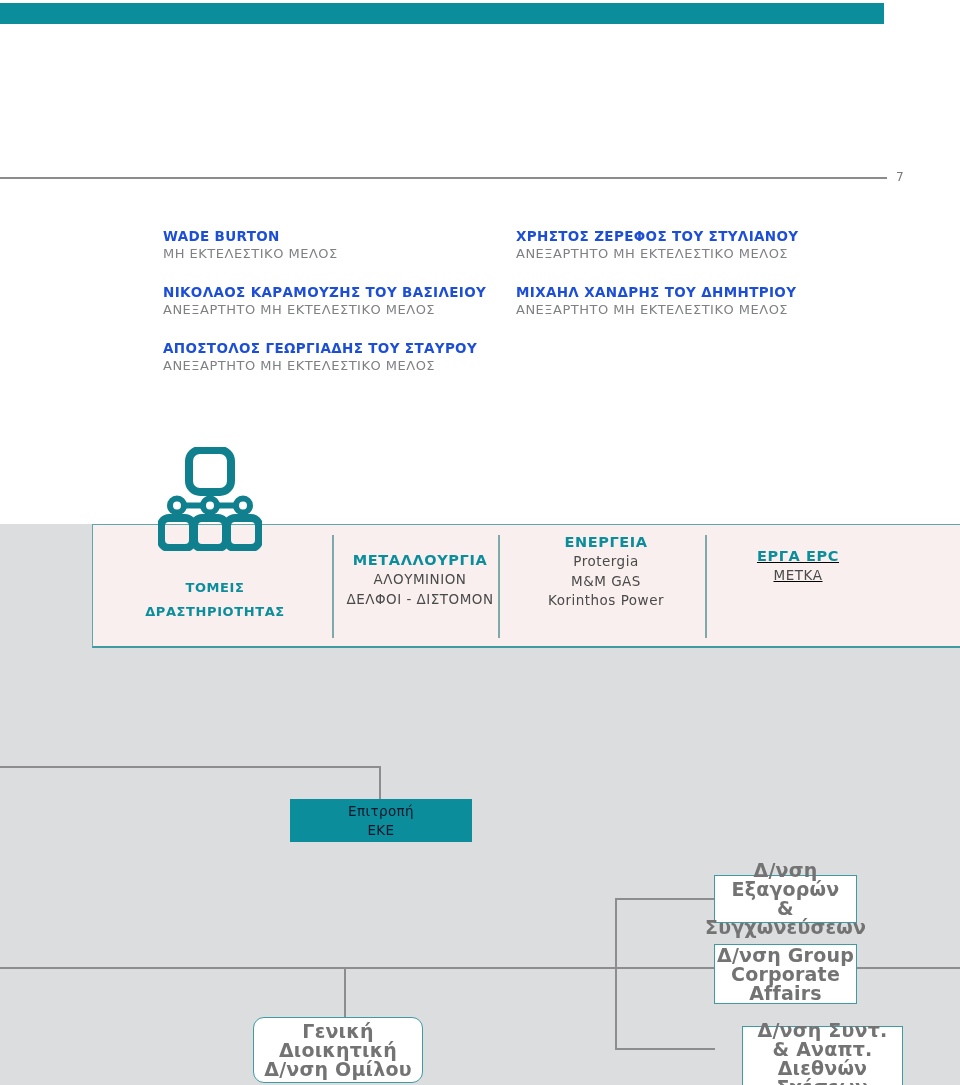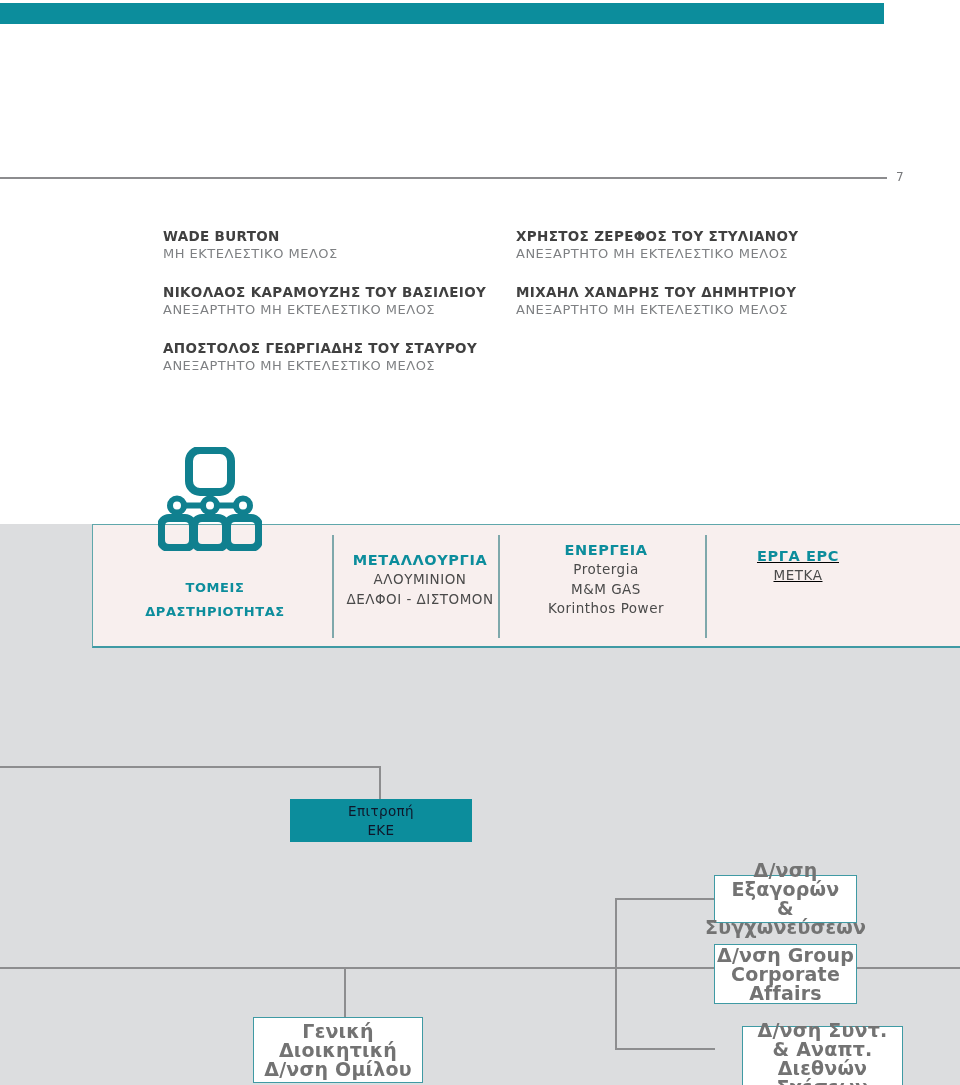--- a/index.html
+++ b/index.html
@@ -57,21 +57,21 @@
   }
   #board-col-left  { left: 163px; width: 350px; }
   #board-col-right { left: 516px; width: 400px; }
 
   .member {
     margin-bottom: 21px;
   }
   .member-name {
     font-size: 13.5px;
     font-weight: bold;
-    color: #404040;
+    color: #1d4ed8;
     letter-spacing: 0.35px;
     line-height: 17px;
     white-space: nowrap;
   }
   .member-role {
     font-size: 13px;
     font-weight: normal;
     color: #7e8083;
     letter-spacing: 0.5px;
     line-height: 18px;
@@ -236,21 +236,21 @@
   <div class="sector-divider" style="left:239px;"></div>
   <div class="sector-divider" style="left:405px;"></div>
   <div class="sector-divider" style="left:612px;"></div>
 
   <div class="sector" style="left:248px; width:158px; padding-top:26px;">
     <div class="sector-title">ΜΕΤΑΛΛΟΥΡΓΙΑ</div>
     <div class="sector-line">ΑΛΟΥΜΙΝΙΟΝ</div>
     <div class="sector-line">ΔΕΛΦΟΙ - ΔΙΣΤΟΜΟΝ</div>
   </div>
 
-  <div class="sector" style="left:413px; width:200px; padding-top:16px;">
+  <div class="sector" style="left:413px; width:200px; padding-top:8px;">
     <div class="sector-title">ΕΝΕΡΓΕΙΑ</div>
     <div class="sector-line">Protergia</div>
     <div class="sector-line">M&amp;M GAS</div>
     <div class="sector-line">Korinthos Power</div>
   </div>
 
   <div class="sector" style="left:620px; width:170px; padding-top:22px;text-decoration:underline;">
     <div class="sector-title">ΕΡΓΑ EPC</div>
     <div class="sector-line">ΜΕΤΚΑ</div>
   </div>
@@ -317,18 +317,18 @@
 </div>
 
 <div class="org-box org-box-outline" style="left:714px; top:1026px; width:161px; height:66px;margin-left:28px;">
   <div>
     <div>Δ/νση Συντ.</div>
     <div>&amp; Αναπτ. Διεθνών</div>
     <div>Σχέσεων</div>
   </div>
 </div>
 
-<div class="org-box org-box-outline" style="left:253px; top:1017px; width:170px; height:66px;">
+<div class="org-box org-box-outline" style="left:253px; top:1017px; width:170px; height:66px;border-radius:11px;">
   <div>
     <div>Γενική Διοικητική</div>
     <div>Δ/νση Ομίλου</div>
   </div>
 </div>
 
 </body></html>

